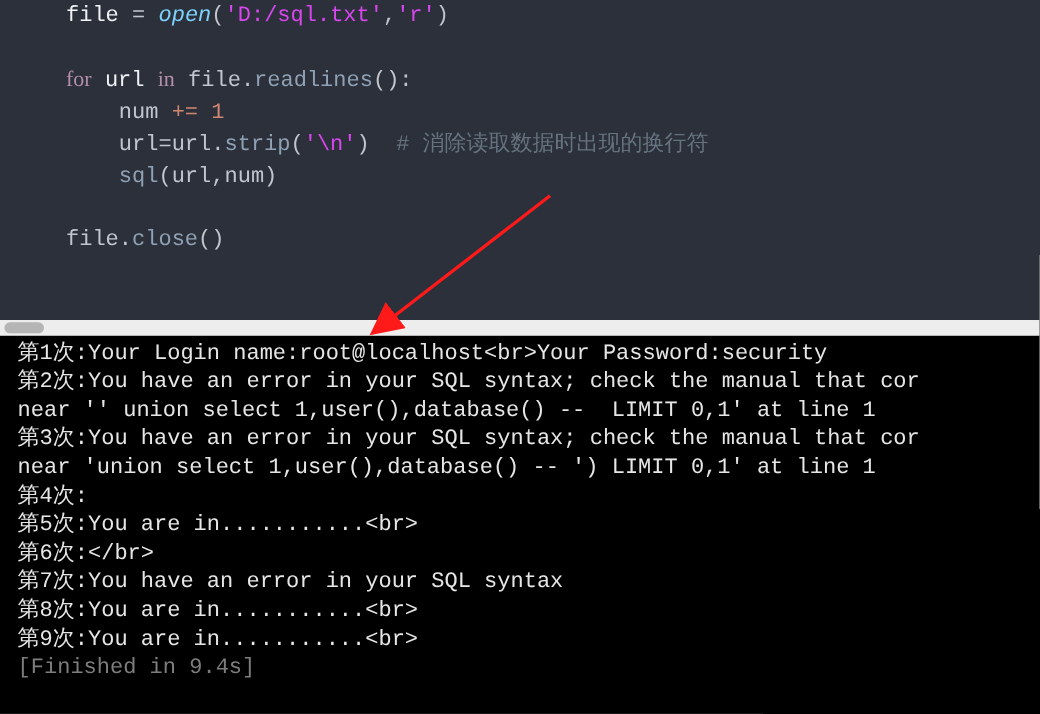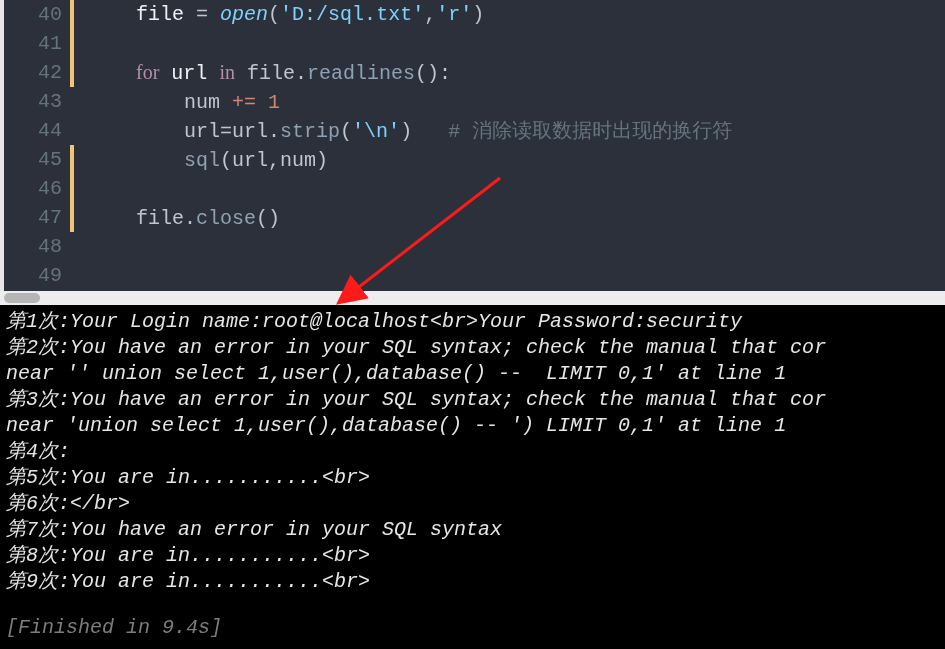--- a/index.html
+++ b/index.html
@@ -51,79 +51,59 @@
     color: #c0c5ce;
     white-space: pre;
   }
   .tok-kw     { color: #b48ead; font-family: Liberation Serif, serif; }
   .tok-func   { color: #8fa1b3; text-align: right; }
   .tok-builtin{ color: #7dd3fc; font-style: italic; }
   .tok-ident  { color: #c0c5ce; }
   .tok-punct  { color: #c0c5ce; }
   .tok-op     { color: #c0c5ce; }
   .tok-accent { color: #d08770; }
-  .tok-str    { color: #7dd3fc; }
+  .tok-str    { color: #d946ef; }
   .tok-num    { color: #d08770; }
-  .tok-comment{ color: #65737e; margin-left: 12px; }
+  .tok-comment{ color: #65737e; }
   .tok-white  { color: #eff1f5; }
   .scrolltrack {
     height: 14px;
     background: #ededed;
     position: relative;
   }
   .scrollthumb {
     position: absolute;
     left: 4px; top: 2px;
     height: 10px;
     width: 36px;
     background: #b5b5b5;
     border-radius: 5px;
   }
   .console {
     background: #000;
     color: #e6e6e6;
     font-size: 20px;
     line-height: 26px;
     flex: 1;
-    padding: 4px 6px;
+    padding: 4px 16px;
     white-space: pre;
     overflow: hidden;
-    font-style: italic;
   }
-  .console .fin { color: #7d7d7d; margin-top: 20px; }
+  .console .fin { color: #7d7d7d; }
   .arrow {
     position: absolute;
     left: 330px;
     top: 172px;
     pointer-events: none;
   }
 </style>
 </head>
 <body>
 
 <div class="editor">
-  <div class="gutter">
-    <div class="gutter-border-left"></div>
-  <span class="ln">40</span>
-      <div class="modmark" style="top: 0px; height: 29px;"></div>
-      <span class="ln">41</span>
-      <div class="modmark" style="top: 29px; height: 29px;"></div>
-      <span class="ln">42</span>
-      <div class="modmark" style="top: 58px; height: 29px;"></div>
-      <span class="ln">43</span>
-      <span class="ln">44</span>
-      <span class="ln">45</span>
-      <div class="modmark" style="top: 145px; height: 29px;"></div>
-      <span class="ln">46</span>
-      <div class="modmark" style="top: 174px; height: 29px;"></div>
-      <span class="ln">47</span>
-      <div class="modmark" style="top: 203px; height: 29px;"></div>
-      <span class="ln">48</span>
-      <span class="ln">49</span>
-    </div>
   <div class="code"><div><span class="tok-ident">    </span><span class="tok-white">file</span><span> </span><span class="tok-op">=</span><span> </span><span class="tok-builtin">open</span><span class="tok-punct">(</span><span class="tok-str">'D:/sql.txt'</span><span class="tok-punct">,</span><span class="tok-str">'r'</span><span class="tok-punct">)</span></div><div>&nbsp;</div><div><span>    </span><span class="tok-kw">for</span><span> </span><span class="tok-white">url</span><span> </span><span class="tok-kw">in</span><span> </span><span class="tok-ident">file</span><span class="tok-punct">.</span><span class="tok-func">readlines</span><span class="tok-punct">():</span></div><div><span>        </span><span class="tok-ident">num</span><span> </span><span class="tok-accent">+=</span><span> </span><span class="tok-num">1</span></div><div><span>        </span><span class="tok-ident">url</span><span class="tok-op">=</span><span class="tok-ident">url</span><span class="tok-punct">.</span><span class="tok-func">strip</span><span class="tok-punct">(</span><span class="tok-str">'\n'</span><span class="tok-punct">)</span><span>  </span><span class="tok-comment"># 消除读取数据时出现的换行符</span></div><div><span>        </span><span class="tok-func">sql</span><span class="tok-punct">(</span><span class="tok-ident">url</span><span class="tok-punct">,</span><span class="tok-ident">num</span><span class="tok-punct">)</span></div><div>&nbsp;</div><div><span>    </span><span class="tok-ident">file</span><span class="tok-punct">.</span><span class="tok-func">close</span><span class="tok-punct">()</span></div><div>&nbsp;</div><div>&nbsp;</div></div>
 </div>
 
 <div class="scrolltrack">
   <div class="scrollthumb"></div>
 </div>
 
 <div class="console"><div>第1次:Your Login name:root@localhost&lt;br&gt;Your Password:security</div><div>第2次:You have an error in your SQL syntax; check the manual that cor</div><div>near '' union select 1,user(),database() --  LIMIT 0,1' at line 1</div><div>第3次:You have an error in your SQL syntax; check the manual that cor</div><div>near 'union select 1,user(),database() -- ') LIMIT 0,1' at line 1</div><div>第4次:</div><div>第5次:You are in...........&lt;br&gt;</div><div>第6次:&lt;/br&gt;</div><div>第7次:You have an error in your SQL syntax</div><div>第8次:You are in...........&lt;br&gt;</div><div>第9次:You are in...........&lt;br&gt;</div><div class="fin">[Finished in 9.4s]</div></div>
 
 <svg class="arrow" width="180" height="140">

